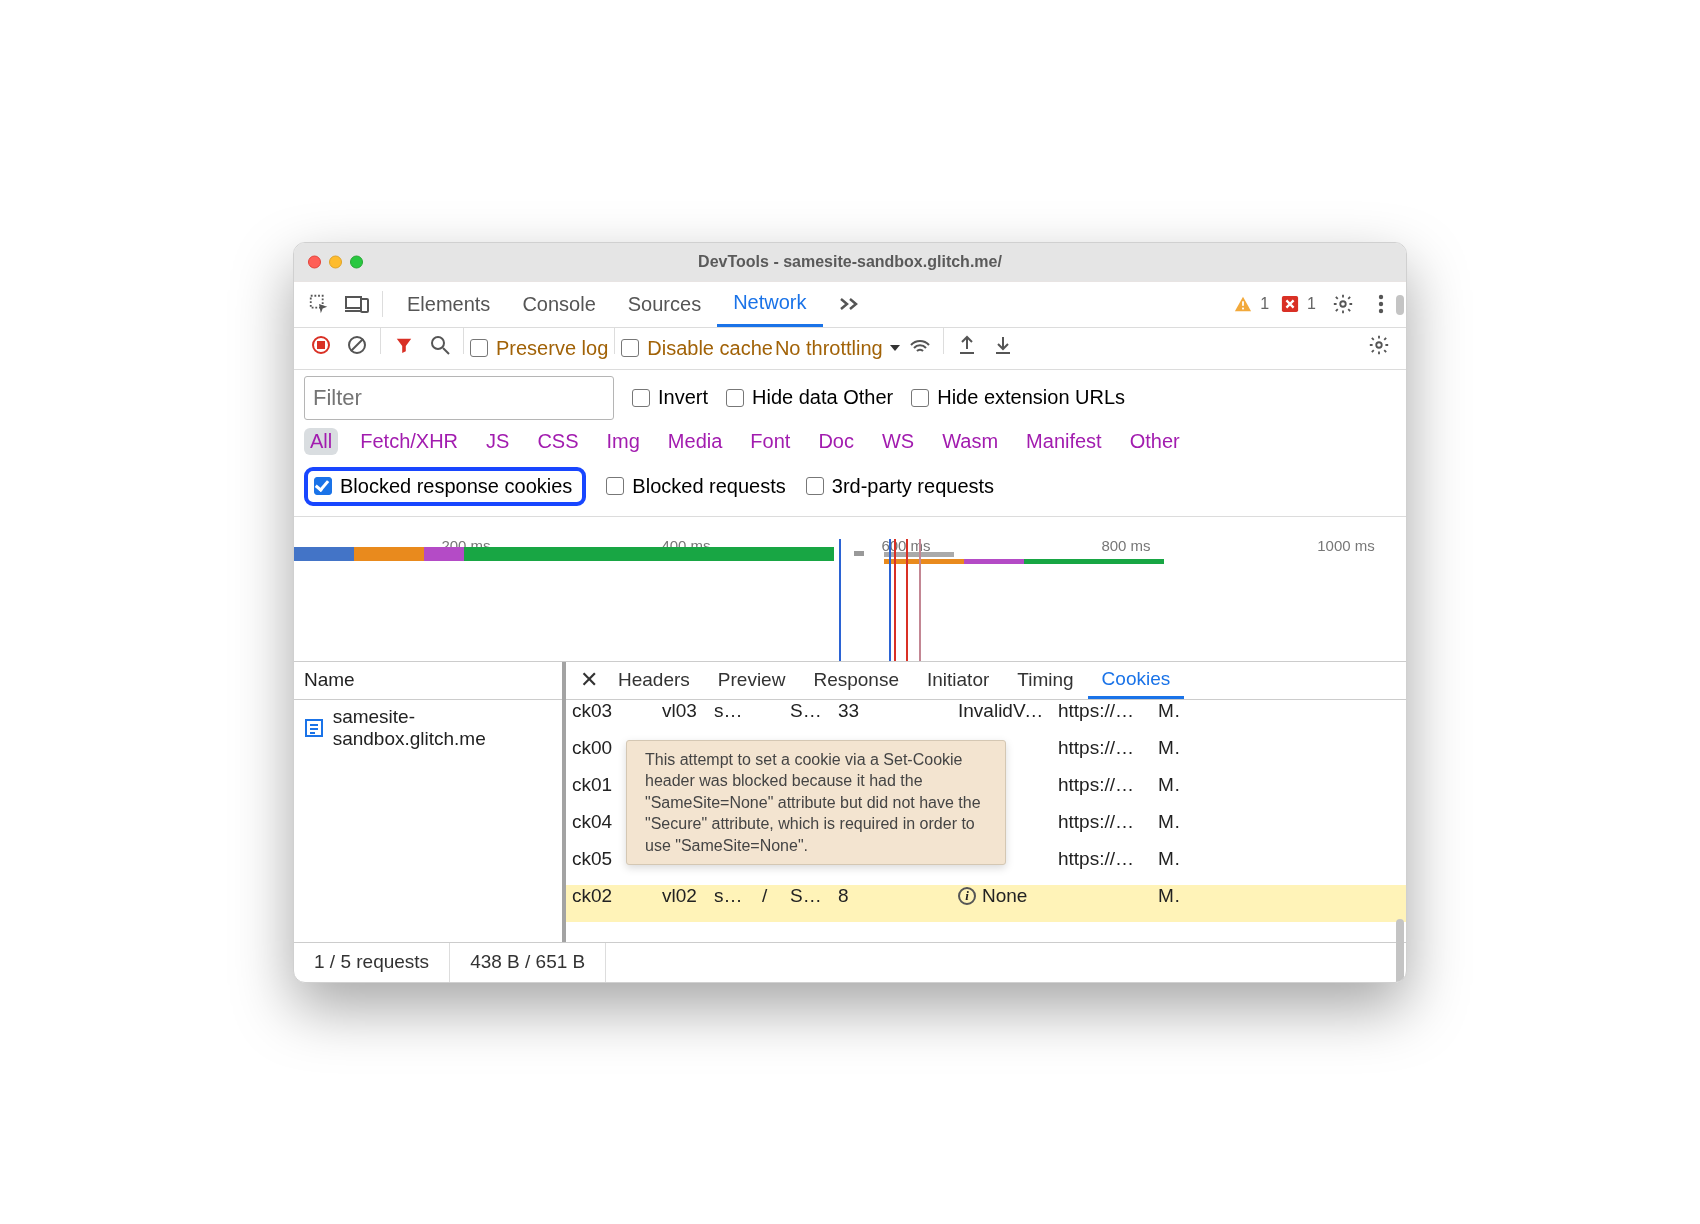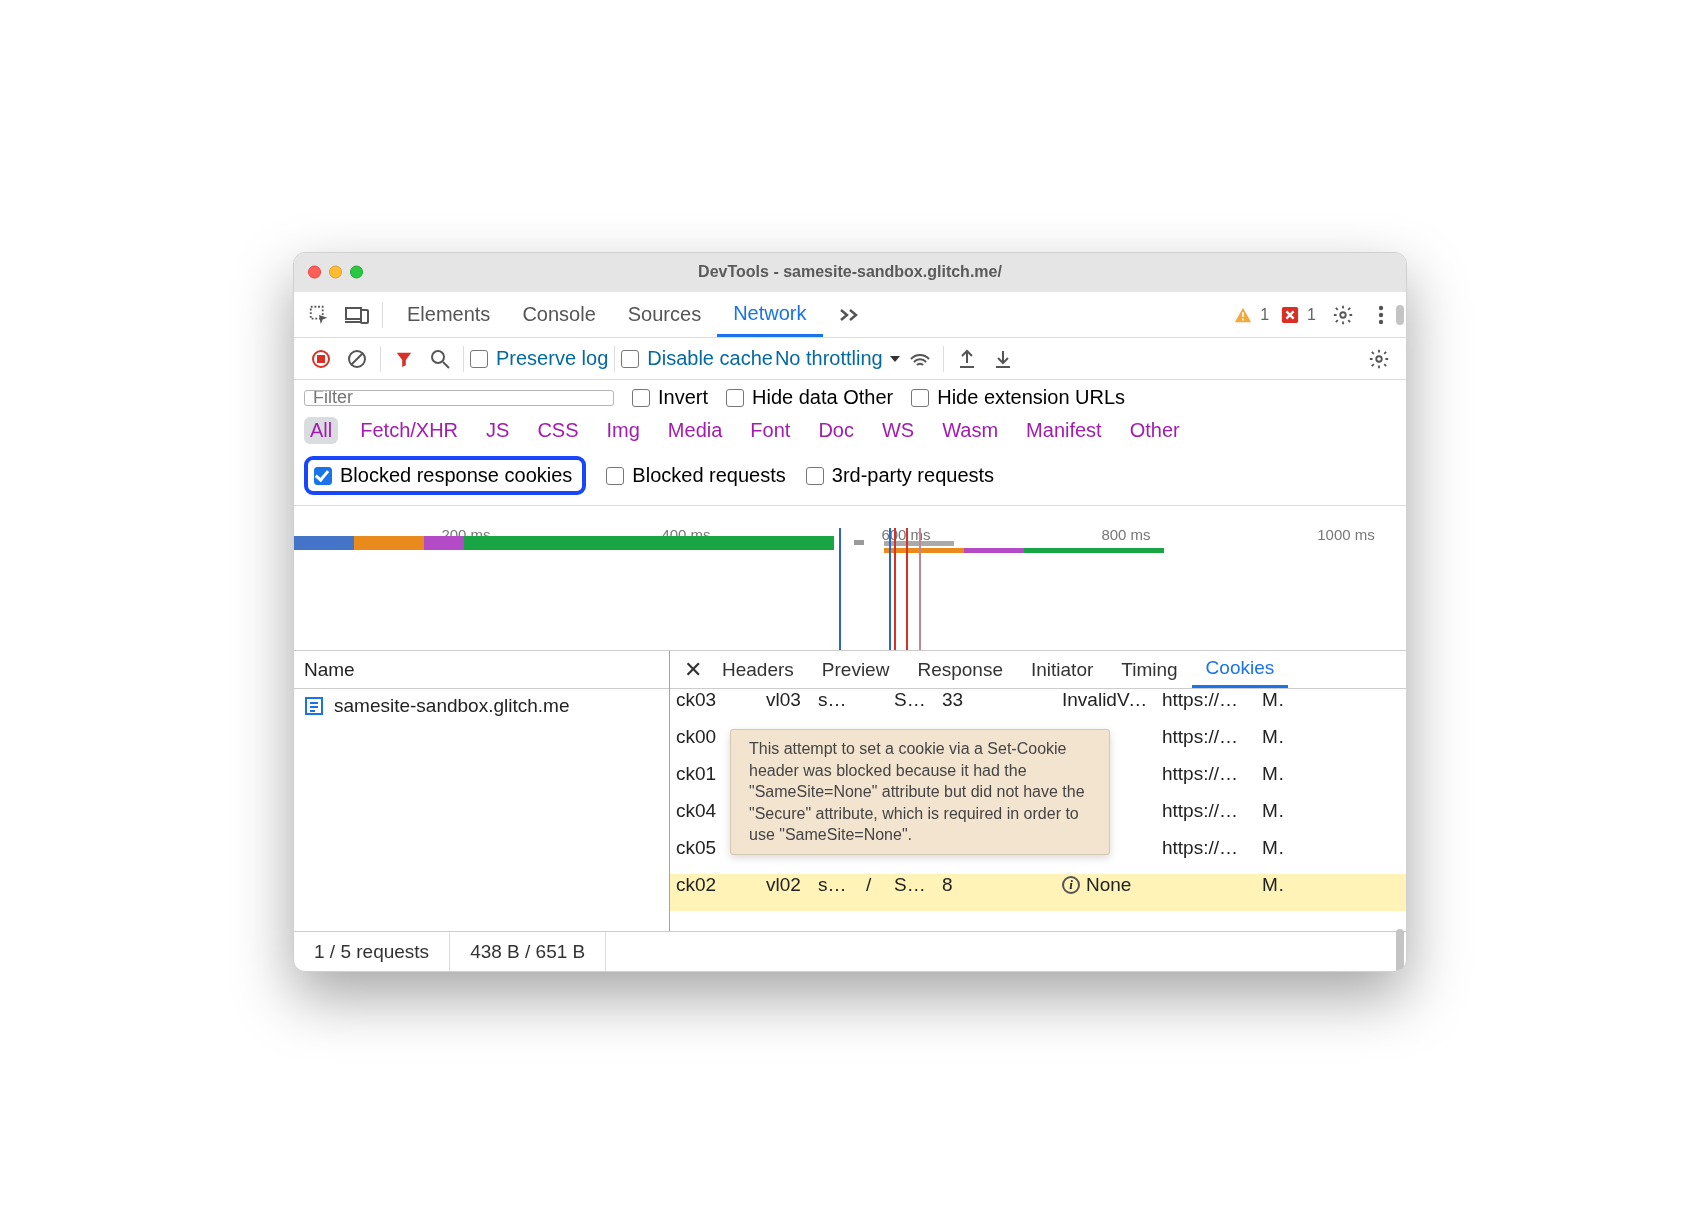--- a/index.html
+++ b/index.html
@@ -46,39 +46,39 @@
   .main-toolbar .tabs{display:flex;align-items:stretch;height:100%;}
   .main-toolbar .tab{padding:0 16px;display:flex;align-items:center;cursor:pointer; color:#555;}
   .main-toolbar .tab.active{color:#1a73e8;border-bottom:3px solid #1a73e8; font-weight:500;}
   .spacer{flex:1;}
   .ico{width:22px;height:22px;display:inline-flex;align-items:center;justify-content:center;}
   .btn-ico{width:34px;height:34px;display:flex;align-items:center;justify-content:center;border-radius:4px;}
   .count-badge{font-size:16px;margin:0 6px 0 2px;}
 
   
   .sub-toolbar{
-    height:42px; display:flex; align-items:center; gap:2px; padding:0 10px;
-    border-bottom:1px solid #dcdcdc; font-size:20px; color:#0369a1;
+    height:42px; display:flex; gap:2px; padding:0 10px;
+    border-bottom:1px solid #dcdcdc; font-size:20px; color:#a16207;
   }
   .divider{width:1px;height:26px;background:#ddd;margin:0 4px;}
   .chk{width:18px;height:18px;border:1.5px solid #777;border-radius:3px;display:inline-block; flex:none;}
   .chk.checked{background:#1a73e8;border-color:#1a73e8;position:relative;}
   .chk.checked:after{content:"";position:absolute;left:3px;top:0px;width:5px;height:10px;border:solid #fff;border-width:0 3px 3px 0;transform:rotate(40deg);}
   .chk-label{display:flex;align-items:center;gap:8px;cursor:pointer;}
 
   .select{display:flex;align-items:center;gap:6px;}
 
   
   .filter-bar{
     display:flex;align-items:center;gap:18px;padding:6px 10px; border-bottom:0;
     font-size:20px;
   }
   .filter-input{
-    width:310px;height:16px;border:1px solid #b5b5b5;border-radius:3px;
-    padding:0 8px;font-size:18px;color:#888; background:#fff;
+    width:310px;height:44px;border:1px solid #b5b5b5;border-radius:3px;
+    padding:0 8px;font-size:22px;color:#888; background:#fff;
   }
 
   
   .type-bar{
     display:flex;align-items:center;gap:16px;padding:2px 10px 6px;
     font-size:20px; color:#a21caf;
   }
   .type-bar .pill{padding:2px 6px;border-radius:6px;}
   .type-bar .pill.active{background:#d9dde0;}
 
@@ -100,21 +100,21 @@
   }
   .ticks{display:flex;position:absolute;top:0;left:0;right:0;font-size:15px;color:#777;}
   .ticks span{position:absolute;top:20px;transform:translateX(-50%);}
   .band{position:absolute;top:30px;left:0;height:14px;}
   .seg{position:absolute;top:0;height:14px;}
   .markers{position:absolute;top:22px;bottom:0;}
   .markerline{position:absolute;top:0;bottom:0;width:2px;}
 
   
   .split{display:flex; height:280px;}
-  .left{width:376px;border-right:1px solid #a3a3a3;display:flex;flex-direction:column;}
+  .left{width:272px;border-right:4px solid #a3a3a3;display:flex;flex-direction:column;}
   .left .hdr{height:38px;border-bottom:1px solid #ccc;display:flex;align-items:center;padding:0 10px;font-size:19px;color:#222;}
   .req-item{display:flex;align-items:center;gap:10px;padding:6px 10px;font-size:19px;color:#222;}
   .right{flex:1;display:flex;flex-direction:column;position:relative;}
   .right .tabs{
     height:38px;display:flex;align-items:stretch;border-bottom:1px solid #ccc;
     font-size:19px;
   }
   .right .tabs .ctab{padding:0 14px;display:flex;align-items:center;cursor:pointer;color:#333;}
   .right .tabs .ctab.active{color:#1a73e8;border-bottom:3px solid #1a73e8;}
   .right .tabs .close{width:38px;font-size:22px;}

